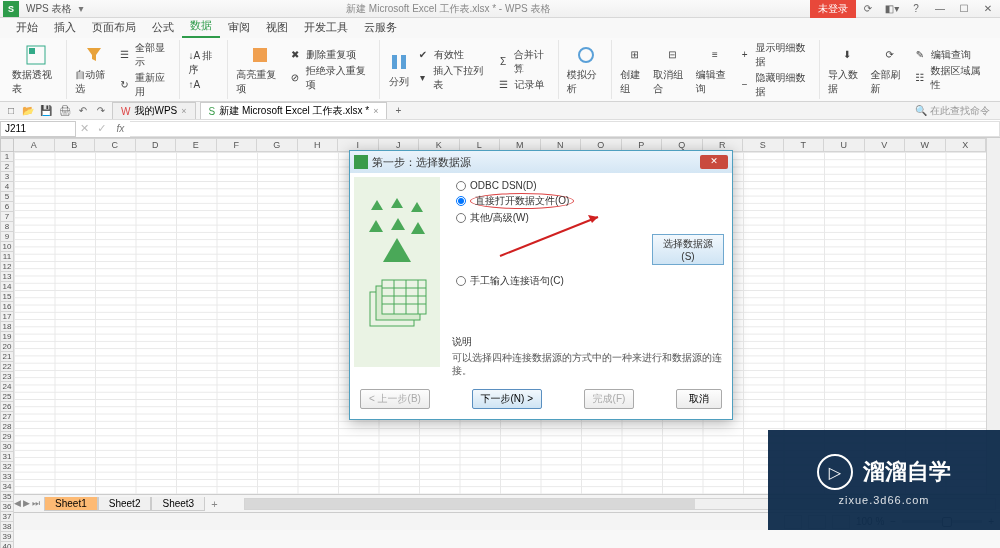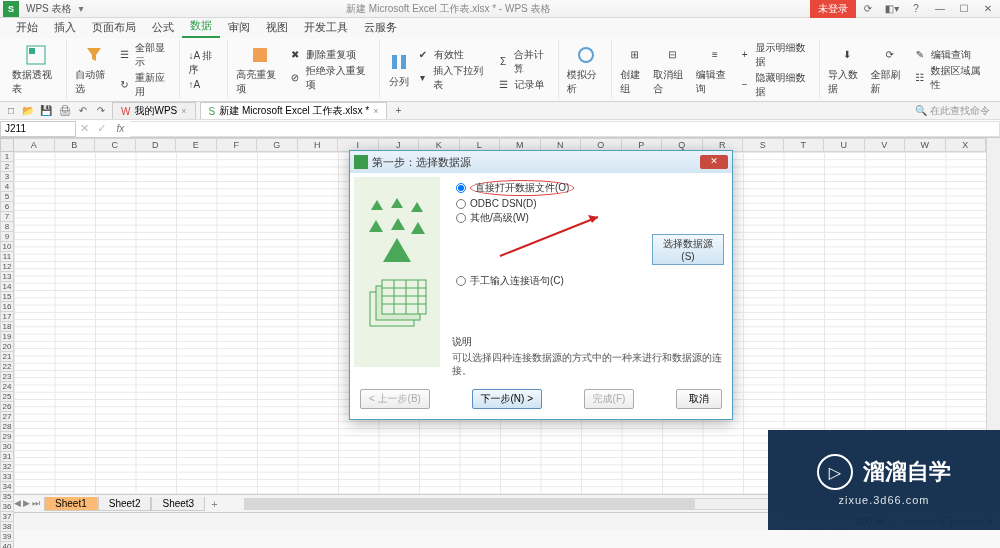--- a/index.html
+++ b/index.html
@@ -446,26 +446,26 @@
             <line x1="20" y1="104" x2="64" y2="104"></line>
             <line x1="20" y1="112" x2="64" y2="112"></line>
           <line x1="32" y1="88" x2="32" y2="122"></line>
             <line x1="44" y1="88" x2="44" y2="122"></line>
             <line x1="56" y1="88" x2="56" y2="122"></line>
         </g>
       </svg>
     </div>
     <div class="wizard-content">
       <label class="radio-row">
+        <input type="radio" style="">
+        <span>ODBC DSN(D)</span>
+      </label>
+      <label class="radio-row">
         <input type="radio" checked="" style="">
         <span class="highlight-oval">直接打开数据文件(O)</span>
-      </label>
-      <label class="radio-row">
-        <input type="radio" style="">
-        <span>ODBC DSN(D)</span>
       </label>
       <label class="radio-row">
         <input type="radio" style="">
         <span>其他/高级(W)</span>
       </label>
       <div class="select-src-btn">选择数据源(S)</div>
       <label class="radio-row">
         <input type="radio" style="">
         <span>手工输入连接语句(C)</span>
       </label>

